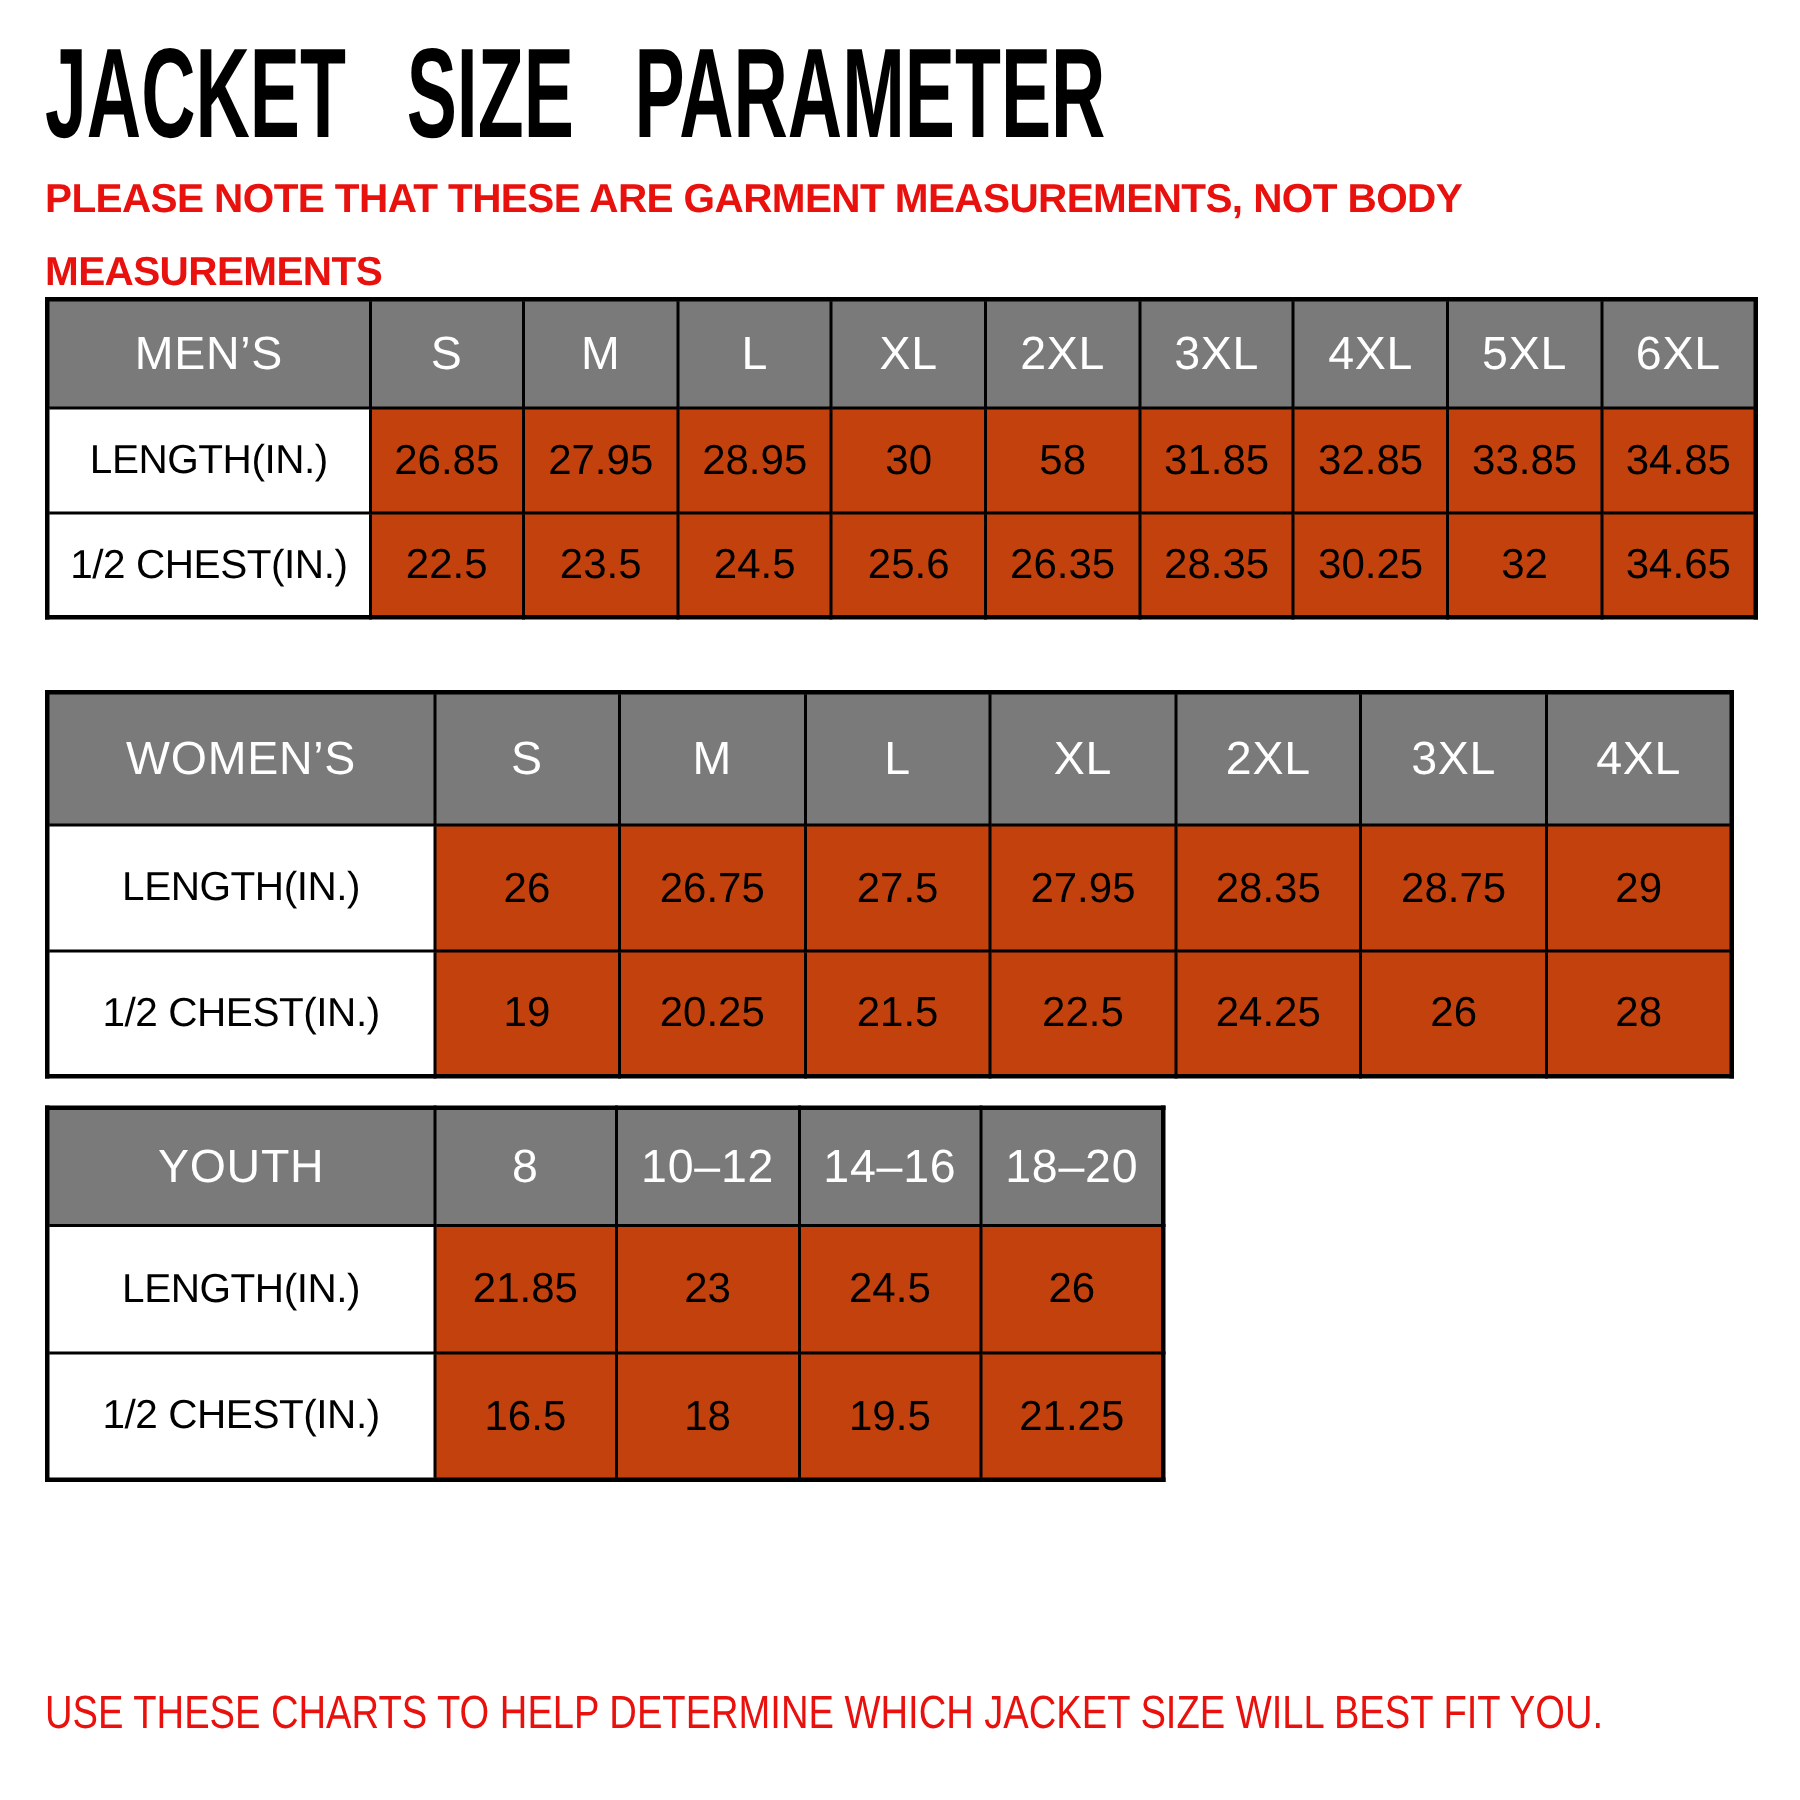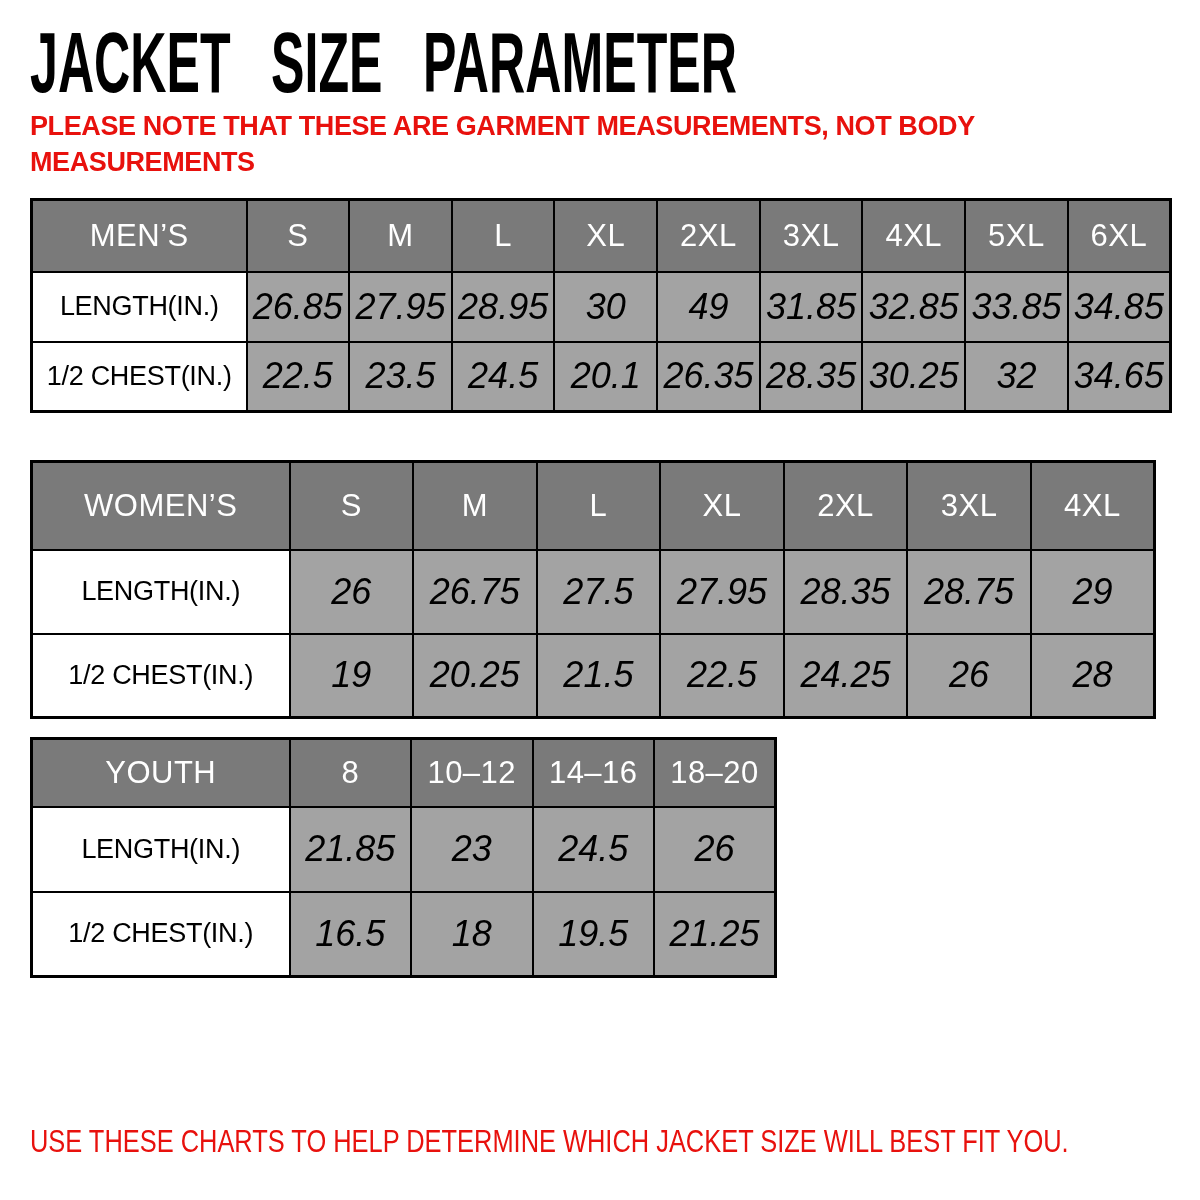--- a/index.html
+++ b/index.html
@@ -31,21 +31,21 @@
     white-space: nowrap;
     transform: scaleX(0.59);
     transform-origin: left top;
   }
   .note {
     position: absolute;
     left: 30px;
     top: 108px;
     width: 950px;
     font-size: 27px;
-    line-height: 36px;
+    line-height: 49px;
     font-weight: bold;
     letter-spacing: -0.4px;
     color: var(--red);
   }
   table.size-table {
     position: absolute;
     left: 30px;
     border-collapse: collapse;
     table-layout: fixed;
     border: 3px solid var(--border);
@@ -64,39 +64,38 @@
     letter-spacing: 0.5px;
   }
   table.size-table tbody th.row-label {
     background: #ffffff;
     color: #000;
     font-weight: normal;
     font-size: 27px;
     letter-spacing: -0.3px;
   }
   table.size-table tbody td {
-    background: #a3a3a3;
+    background: #c2410c;
     color: #000;
-    font-size: 36px;
+    font-size: 28px;
     font-weight: normal;
-    font-style: italic;
   }
   
   #t0 { top: 198px; width: 1142px; }
   #t0 thead th { height: 72px; }
   #t0 tbody tr th, #t0 tbody tr td { height: 70px; }
   #t0 thead th:first-child { width: 215px; }
   
   #t1 { top: 460px; width: 1126px; }
   #t1 thead th { height: 88px; }
   #t1 tbody tr th, #t1 tbody tr td { height: 84px; }
   #t1 thead th:first-child { width: 258px; }
   
   #t2 { top: 737px; width: 747px; }
-  #t2 thead th { height: 68px; }
+  #t2 thead th { height: 78px; }
   #t2 tbody tr th, #t2 tbody tr td { height: 85px; }
   #t2 thead th:first-child { width: 258px; }
   .footer-communication {
     position: absolute;
     left: 30px;
     top: 1026px;
     width: 1160px;
     font-size: 31px;
     line-height: 45px;
     color: var(--red);
@@ -138,32 +137,32 @@
           <th>6XL</th>
         </tr>
       </thead>
       <tbody>
         <tr>
           <th class="row-label">LENGTH(IN.)</th>
           <td>26.85</td>
           <td>27.95</td>
           <td>28.95</td>
           <td>30</td>
-          <td>49</td>
+          <td>58</td>
           <td>31.85</td>
           <td>32.85</td>
           <td>33.85</td>
           <td>34.85</td>
         </tr>
         <tr>
           <th class="row-label">1/2 CHEST(IN.)</th>
           <td>22.5</td>
           <td>23.5</td>
           <td>24.5</td>
-          <td>20.1</td>
+          <td>25.6</td>
           <td>26.35</td>
           <td>28.35</td>
           <td>30.25</td>
           <td>32</td>
           <td>34.65</td>
         </tr>
       </tbody>
     </table>
 
   <table id="t1" class="size-table">

